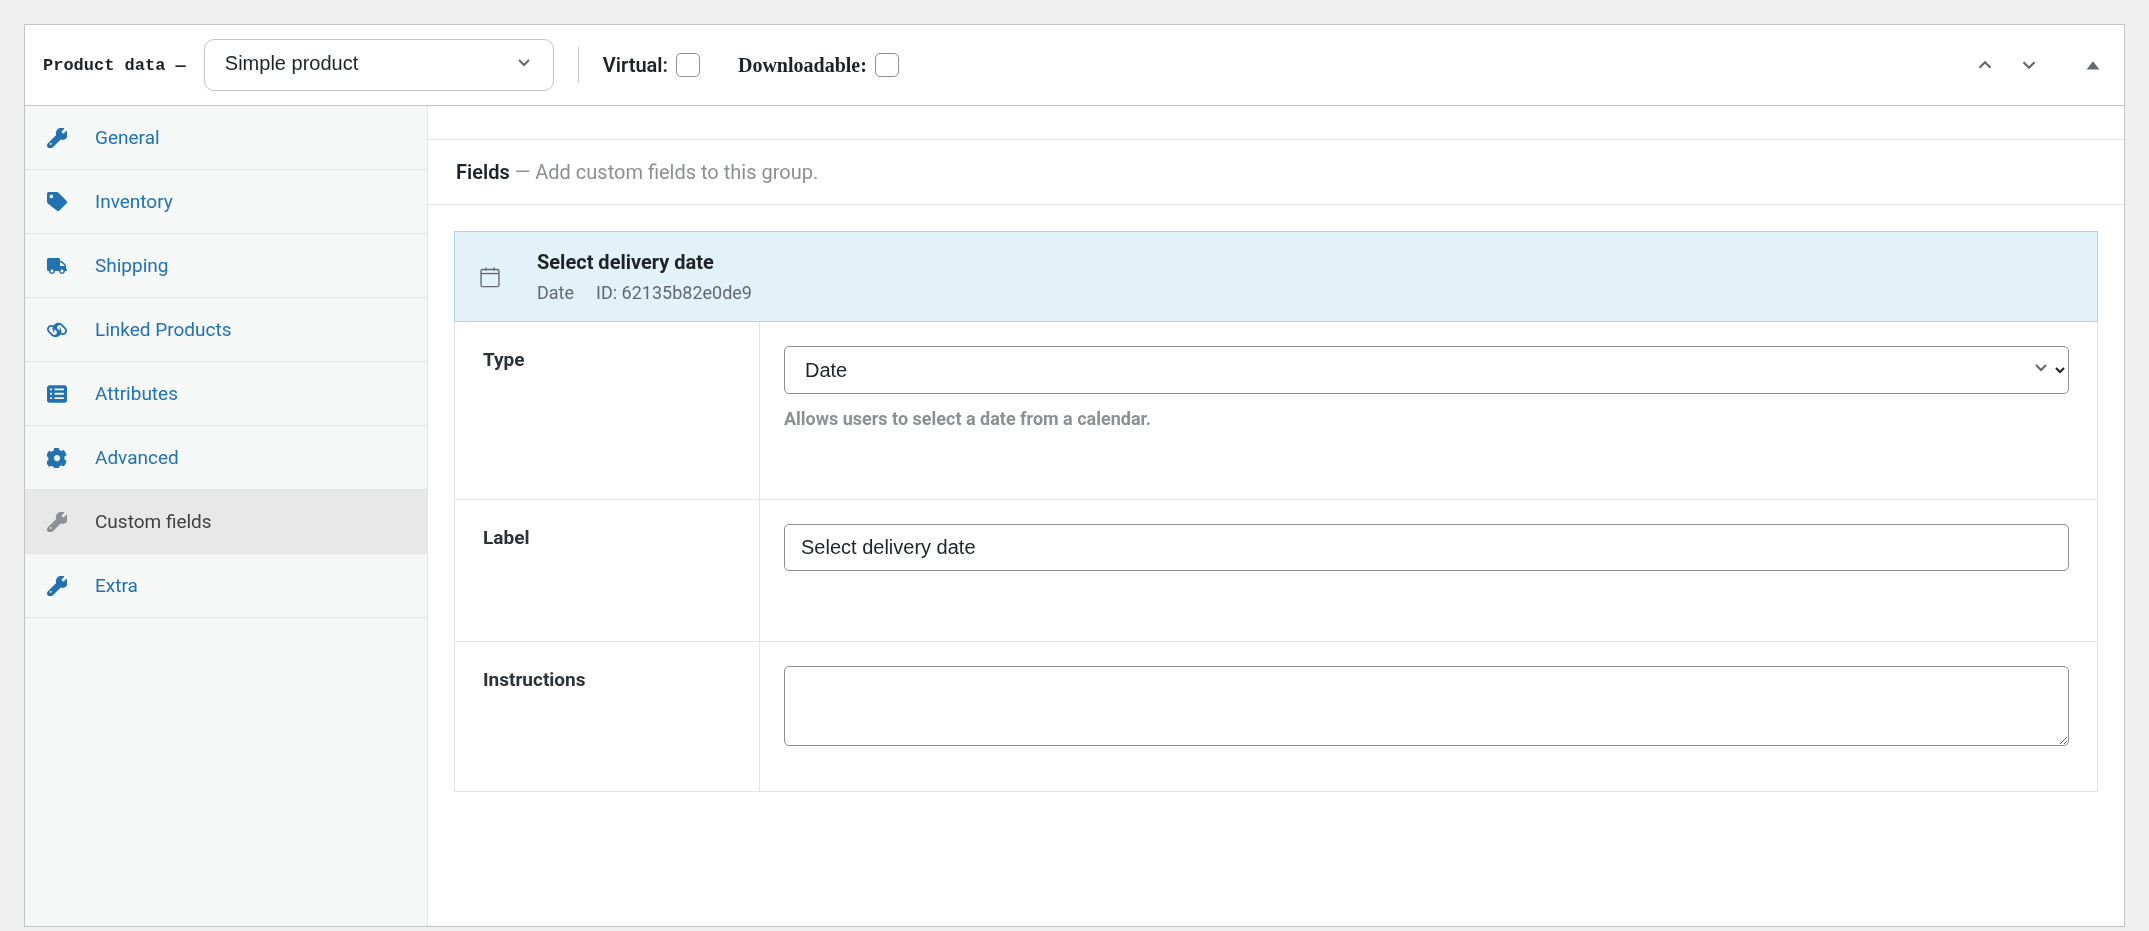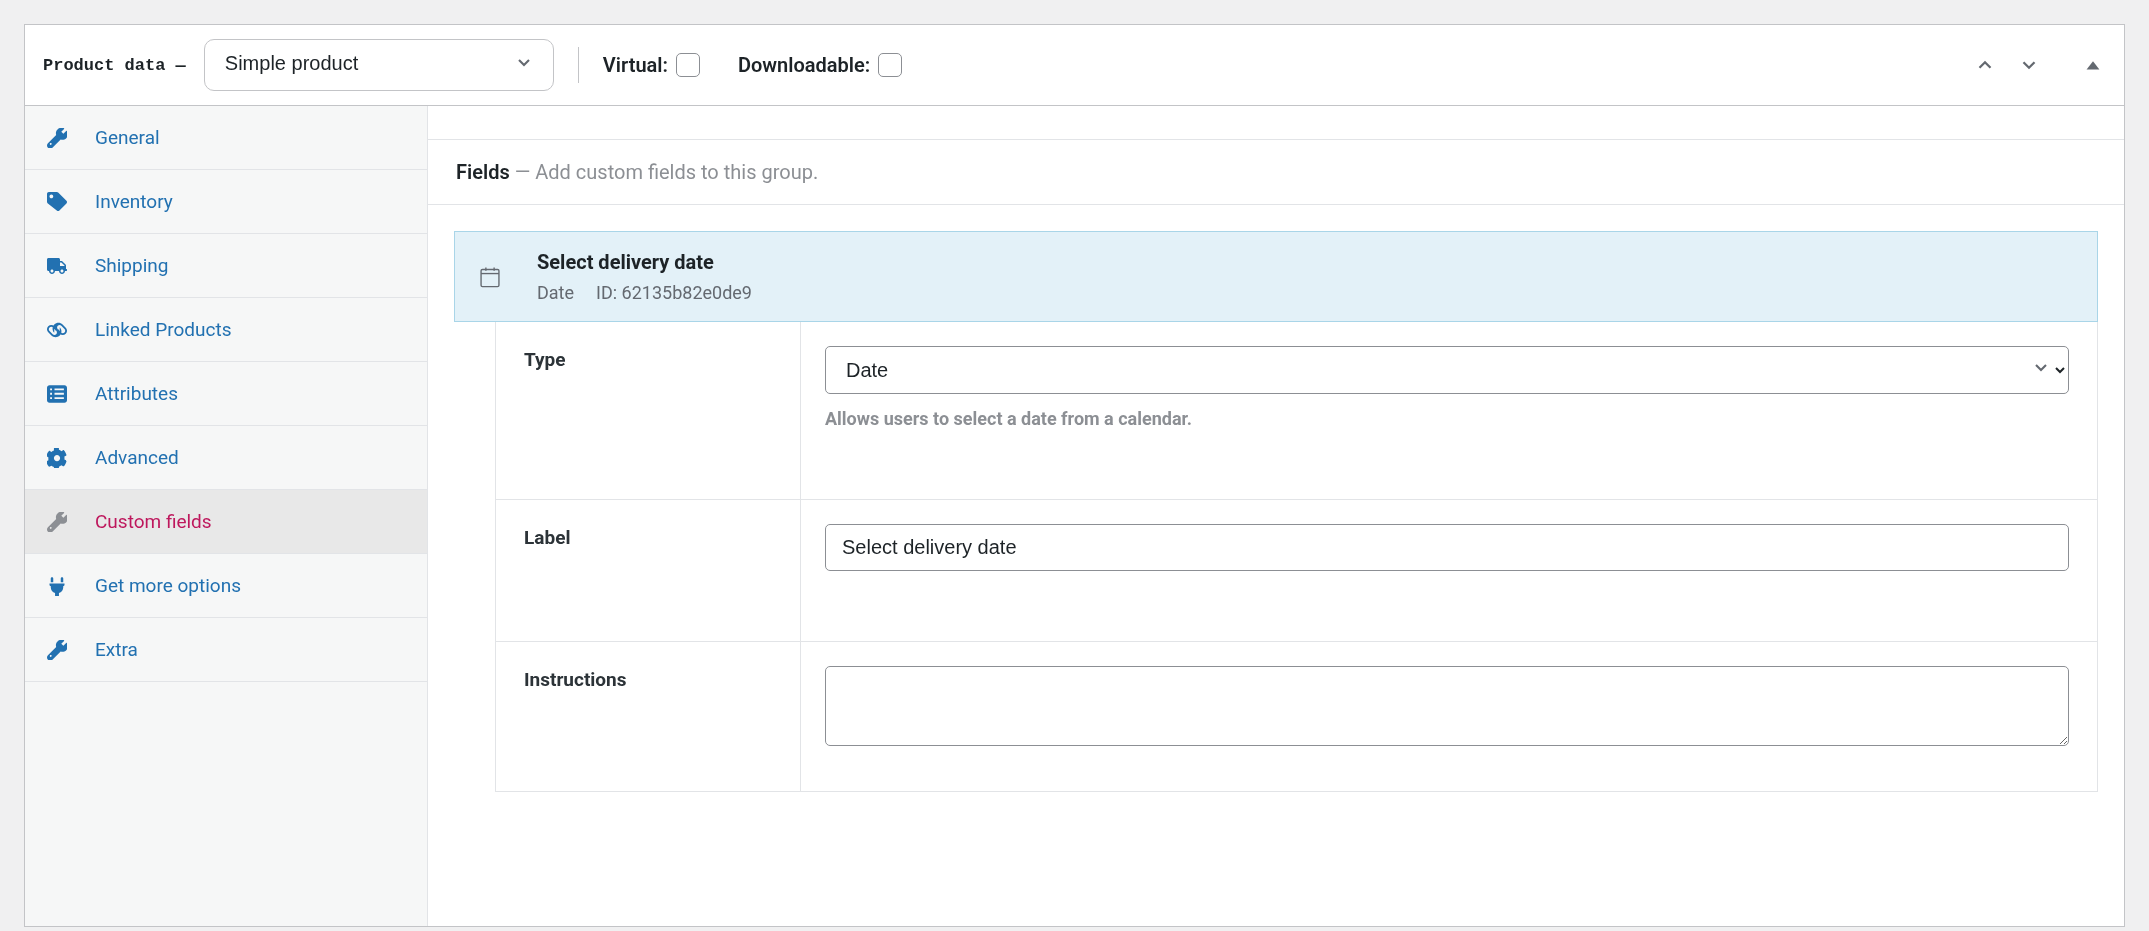--- a/index.html
+++ b/index.html
@@ -70,21 +70,21 @@
   .sidebar-item{
     display:flex;align-items:center;gap:28px;
     padding:20px 22px;
     border-bottom:1px solid var(--border-light);
     color:var(--blue);
     font-size:19px;
     position:relative;
   }
   .sidebar-item.active{
     background:#e8e8e8;
-    color:#be185d;
+    color:#404040;
   }
   .sidebar-item .icn{width:20px;height:20px;flex:0 0 20px;display:flex;align-items:center;justify-content:center;}
   .sidebar-item .icn svg{width:20px;height:20px;}
   .sidebar-item.active .icn{color:#8c8f94;}
 
   .content{flex:1;min-width:0;}
   .content-top{height:34px;border-bottom:1px solid var(--border-light);}
   .fields-bar{
     padding:20px 28px;
     border-bottom:1px solid var(--border-light);
@@ -97,21 +97,21 @@
   .field-head{
     border:1px solid var(--sel-border);
     background:var(--bg-sel);
     display:flex;align-items:center;gap:36px;
     padding:18px 24px;
   }
   .field-head .cal-icn{color:var(--text-muted);display:flex;}
   .field-head h3{margin:0 0 8px 0;font-size:20px;font-weight:700;color:var(--text-dark);}
   .field-head .meta{color:var(--text-muted);font-size:18px;display:flex;gap:22px;}
 
-  .form{border:1px solid var(--border-light);border-top:none;margin-left:41px;}
+  .form{border:1px solid var(--border-light);border-top:none;}
   .row{
     display:flex;
     border-bottom:1px solid var(--border-light);
   }
   .row:last-child{border-bottom:none;}
   .row .lab{
     width:305px;flex:0 0 305px;
     padding:26px 0 40px 28px;
     font-weight:700;
     font-size:19px;
@@ -160,21 +160,21 @@
       </span>
     </span>
 
     <span class="vsep"></span>
 
     <label class="checklabel">
       <span>Virtual:</span>
       <span class="faux-check"></span>
     </label>
 
-    <label class="checklabel" style="margin-left:20px;">
+    <label class="checklabel" style="margin-left:20px;font-family:Liberation Serif, serif;">
       <span>Downloadable:</span>
       <span class="faux-check"></span>
     </label>
 
     <span class="hdr-spacer"></span>
 
     <span class="hdr-ctrl">
       <svg viewBox="0 0 24 24" fill="none" stroke="currentColor" stroke-width="2.5">
           <polyline points="6 15 12 9 18 15"></polyline>
         </svg>
@@ -251,28 +251,20 @@
 
       <div class="sidebar-item active">
         <span class="icn">
           <svg viewBox="0 0 512 512" fill="currentColor">
               <path d="M507 75c-5-5-13-5-17 1l-71 71-53-53 71-71c5-5 5-13-1-17C380-24 314-9 269 36c-39 39-50 95-34 144L24 391c-32 32-32 83 0 115 31 31 83 31 115 0l211-211c49 16 105 5 144-34 45-45 60-111 13-186zM96 432c-13 0-24-11-24-24s11-24 24-24 24 11 24 24-11 24-24 24z"></path>
             </svg>
         </span>
         <span>Custom fields</span>
       </div>
 
-      <div class="sidebar-item">
-        <span class="icn">
-          <svg viewBox="0 0 384 512" fill="currentColor">
-              <path d="M320 32c-18 0-32 14-32 32v96h64V64c0-18-14-32-32-32zM64 32C46 32 32 46 32 64v96h64V64c0-18-14-32-32-32zM0 192v32c0 18 14 32 32 32v32c0 71 46 130 110 150v74h100v-74c64-20 110-79 110-150v-32c18 0 32-14 32-32v-32H0z"></path>
-            </svg>
-        </span>
-        <span>Get more options</span>
-      </div>
 
       <div class="sidebar-item">
         <span class="icn">
           <svg viewBox="0 0 512 512" fill="currentColor">
               <path d="M507 75c-5-5-13-5-17 1l-71 71-53-53 71-71c5-5 5-13-1-17C380-24 314-9 269 36c-39 39-50 95-34 144L24 391c-32 32-32 83 0 115 31 31 83 31 115 0l211-211c49 16 105 5 144-34 45-45 60-111 13-186zM96 432c-13 0-24-11-24-24s11-24 24-24 24 11 24 24-11 24-24 24z"></path>
             </svg>
         </span>
         <span>Extra</span>
       </div>
 

